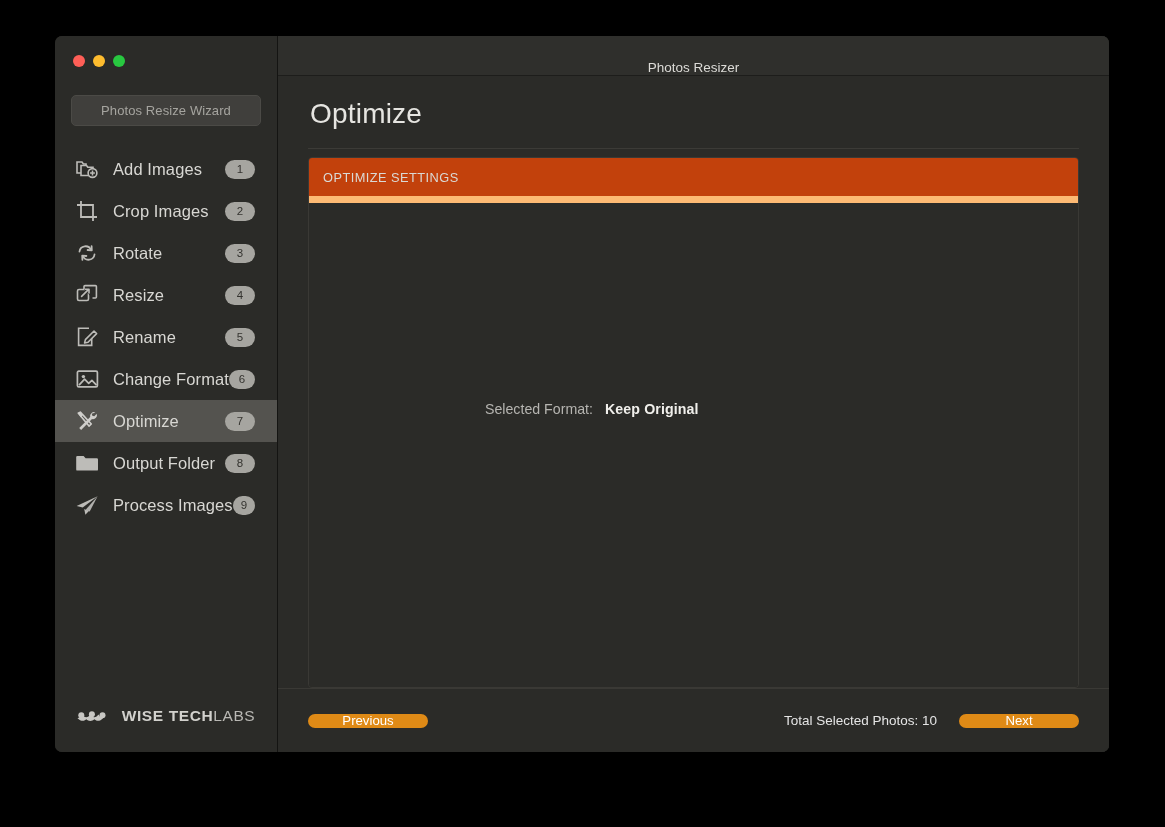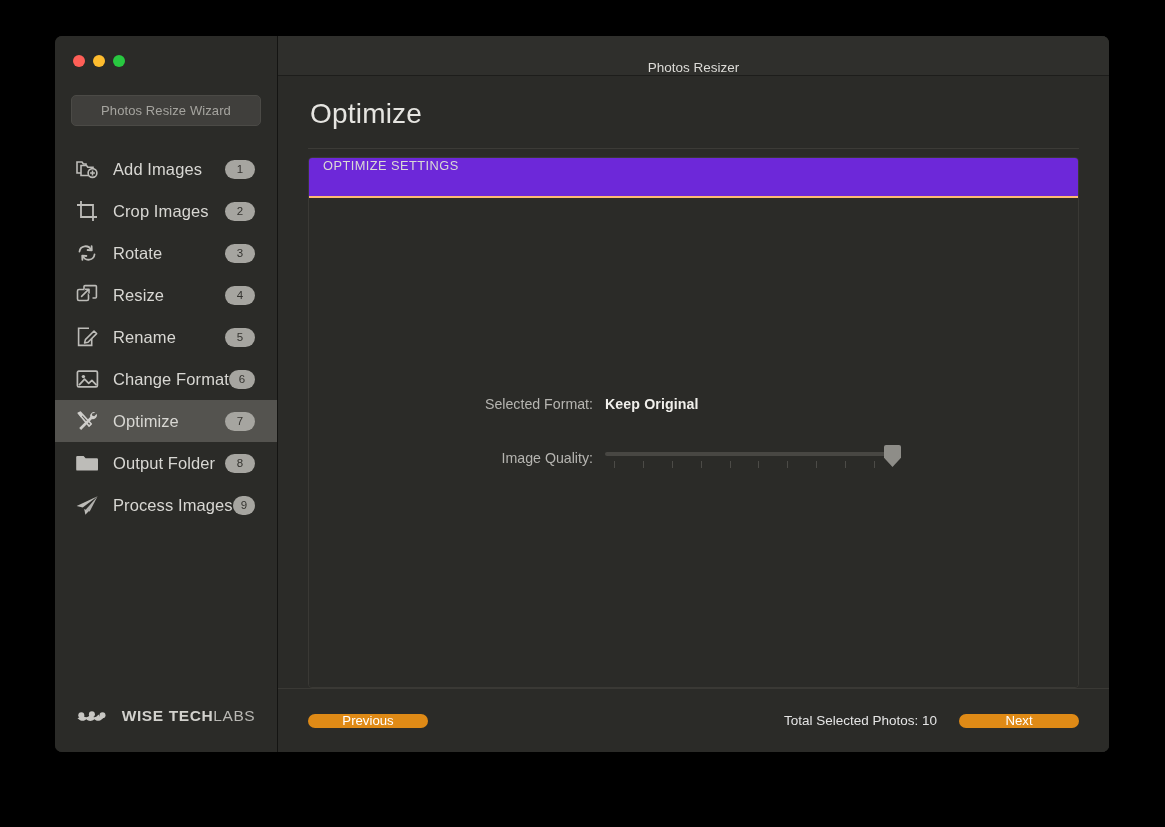--- a/index.html
+++ b/index.html
@@ -189,24 +189,24 @@
     border-radius: 4px;
     display: flex;
     flex-direction: column;
     min-height: 0;
     overflow: hidden;
   }
 
   #panel-header {
     height: 38px;
     min-height: 38px;
-    background: #6d28d9;
-    border-bottom: 2px solid #fdba74;
-    display: flex;
-    align-items: flex-start;
+    background: #c2410c;
+    border-bottom: 7px solid #fdba74;
+    display: flex;
+    align-items: center;
     padding-left: 14px;
   }
   #panel-header-text {
     color: #dad9d5;
     font-size: 12.8px;
     letter-spacing: 0.45px;
   }
 
   #panel-body {
     flex: 1 1 auto;
@@ -473,39 +473,20 @@
         </div>
 
         <div id="panel-body">
           <div id="form-rows">
 
             <div class="form-row">
               <span class="row-label">Selected Format:</span>
               <span class="row-value">Keep Original</span>
             </div>
 
-            <div class="form-row" id="quality-row">
-              <span class="row-label">Image Quality:</span>
-              <span id="slider-wrap">
-                <span id="slider-track"></span>
-                <span id="slider-ticks">
-                    <span class="slider-tick" style="left: 9px;"></span>
-                    <span class="slider-tick" style="left: 38px;"></span>
-                    <span class="slider-tick" style="left: 67px;"></span>
-                    <span class="slider-tick" style="left: 96px;"></span>
-                    <span class="slider-tick" style="left: 125px;"></span>
-                    <span class="slider-tick" style="left: 153px;"></span>
-                    <span class="slider-tick" style="left: 182px;"></span>
-                    <span class="slider-tick" style="left: 211px;"></span>
-                    <span class="slider-tick" style="left: 240px;"></span>
-                    <span class="slider-tick" style="left: 269px;"></span>
-                  </span>
-                <span id="slider-handle" style="left: 287px;"></span>
-              </span>
-            </div>
 
           </div>
         </div>
 
       </div>
     </div>
 
     <div id="footer">
       <button class="footer-btn">Previous</button>
       <span id="footer-spacer"></span>

